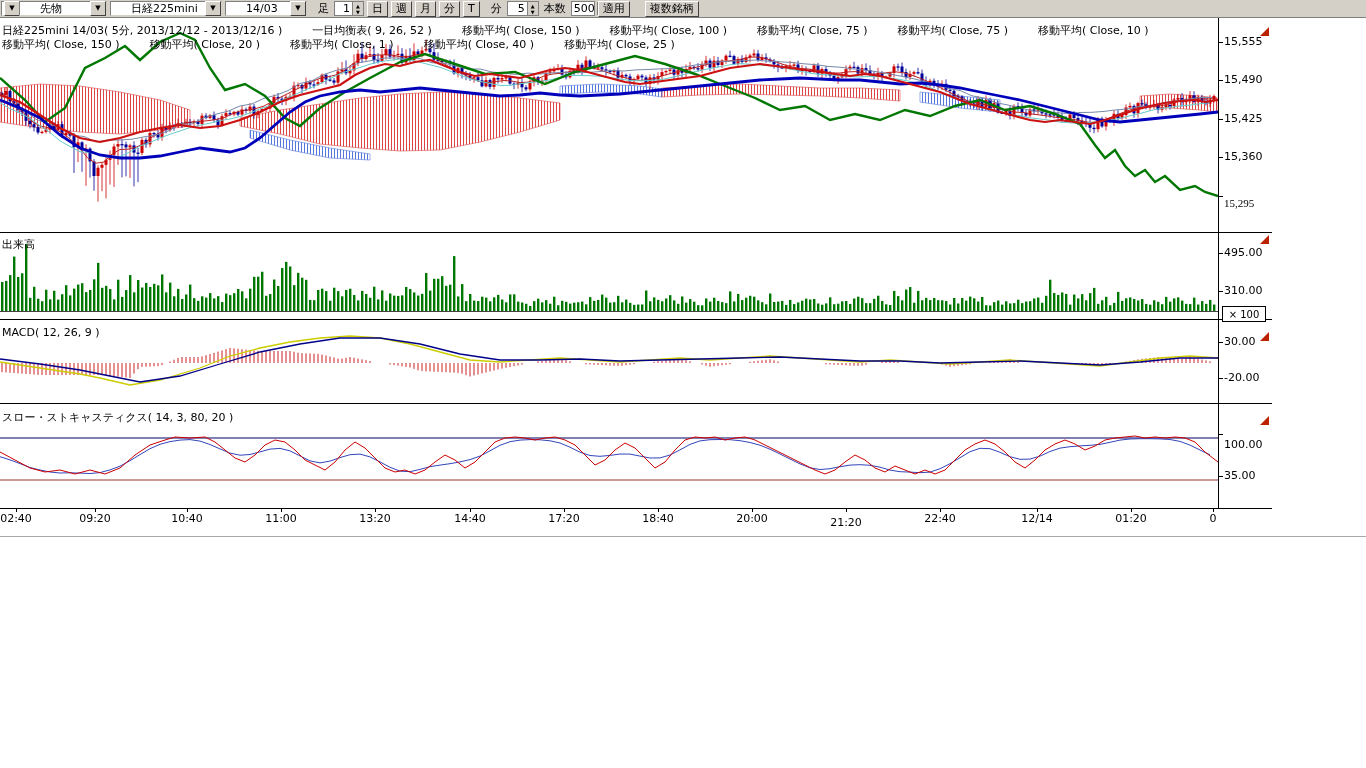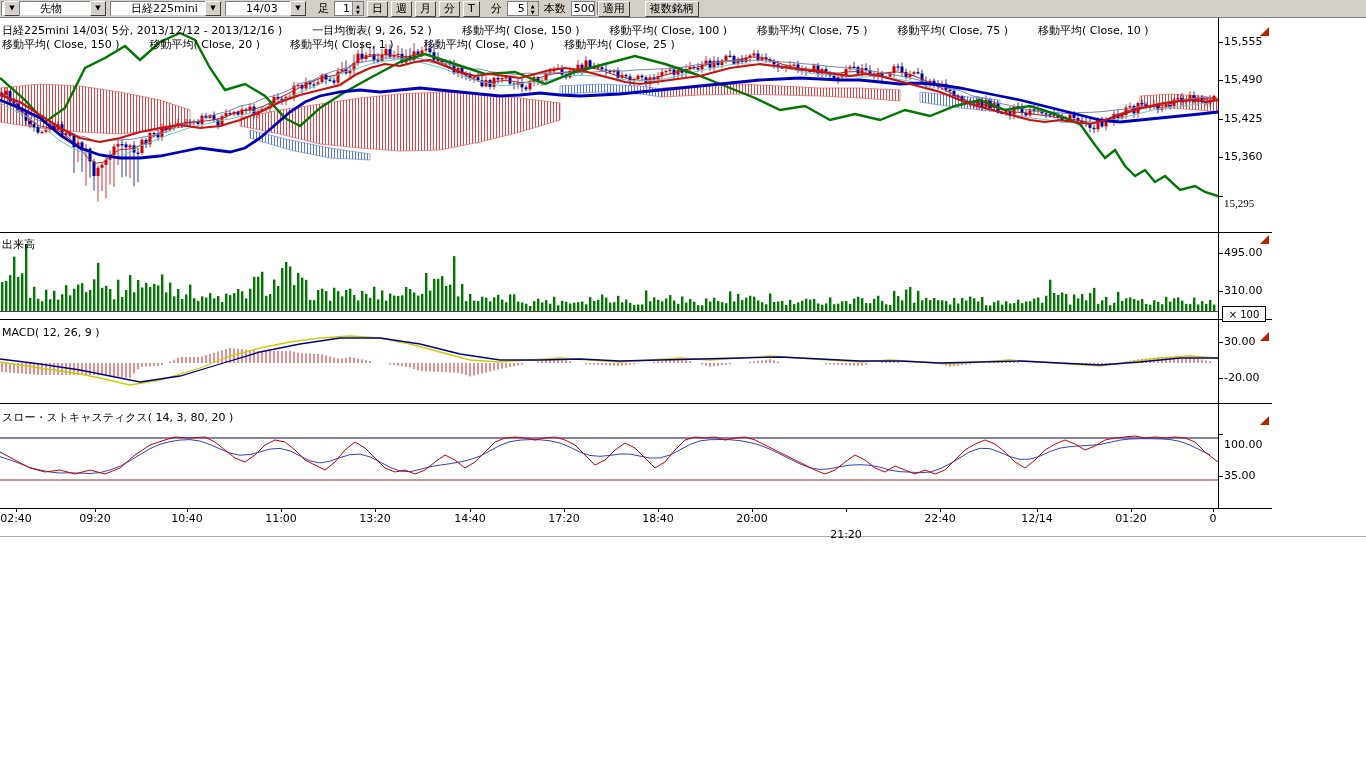--- a/index.html
+++ b/index.html
@@ -1372,17 +1372,17 @@
 <span class="axis-label" style="top: 469px; left: 1224px;">35.00</span>
 <span class="time-label" style="top: 512px; left: 16px;">02:40</span>
 <span class="time-label" style="top: 512px; left: 95px;">09:20</span>
 <span class="time-label" style="top: 512px; left: 187px;">10:40</span>
 <span class="time-label" style="top: 512px; left: 281px;">11:00</span>
 <span class="time-label" style="top: 512px; left: 375px; text-align: center;">13:20</span>
 <span class="time-label" style="top: 512px; left: 470px; text-align: center;">14:40</span>
 <span class="time-label" style="top: 512px; left: 564px;">17:20</span>
 <span class="time-label" style="top: 512px; left: 658px;">18:40</span>
 <span class="time-label" style="top: 512px; left: 752px;">20:00</span>
-<span class="time-label" style="top: 528px; left: 846px;">21:20</span>
+<span class="time-label" style="top: 516px; left: 846px;">21:20</span>
 <span class="time-label" style="top: 512px; left: 940px;">22:40</span>
 <span class="time-label" style="top: 512px; left: 1037px;">12/14</span>
 <span class="time-label" style="top: 512px; left: 1131px;">01:20</span>
 <span class="time-label" style="top: 512px; left: 1213px;">0</span>
 
 </body></html>

